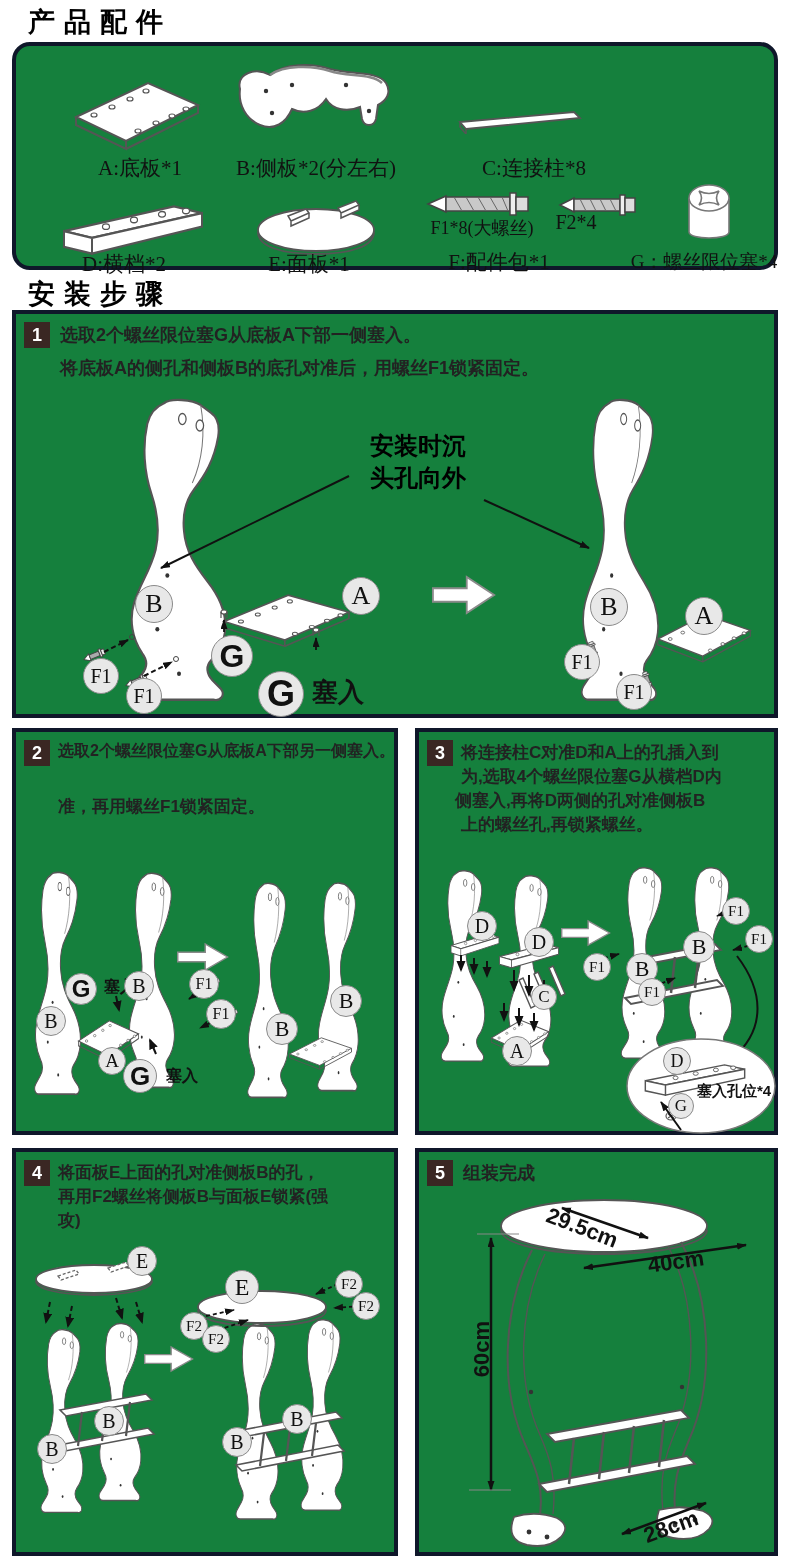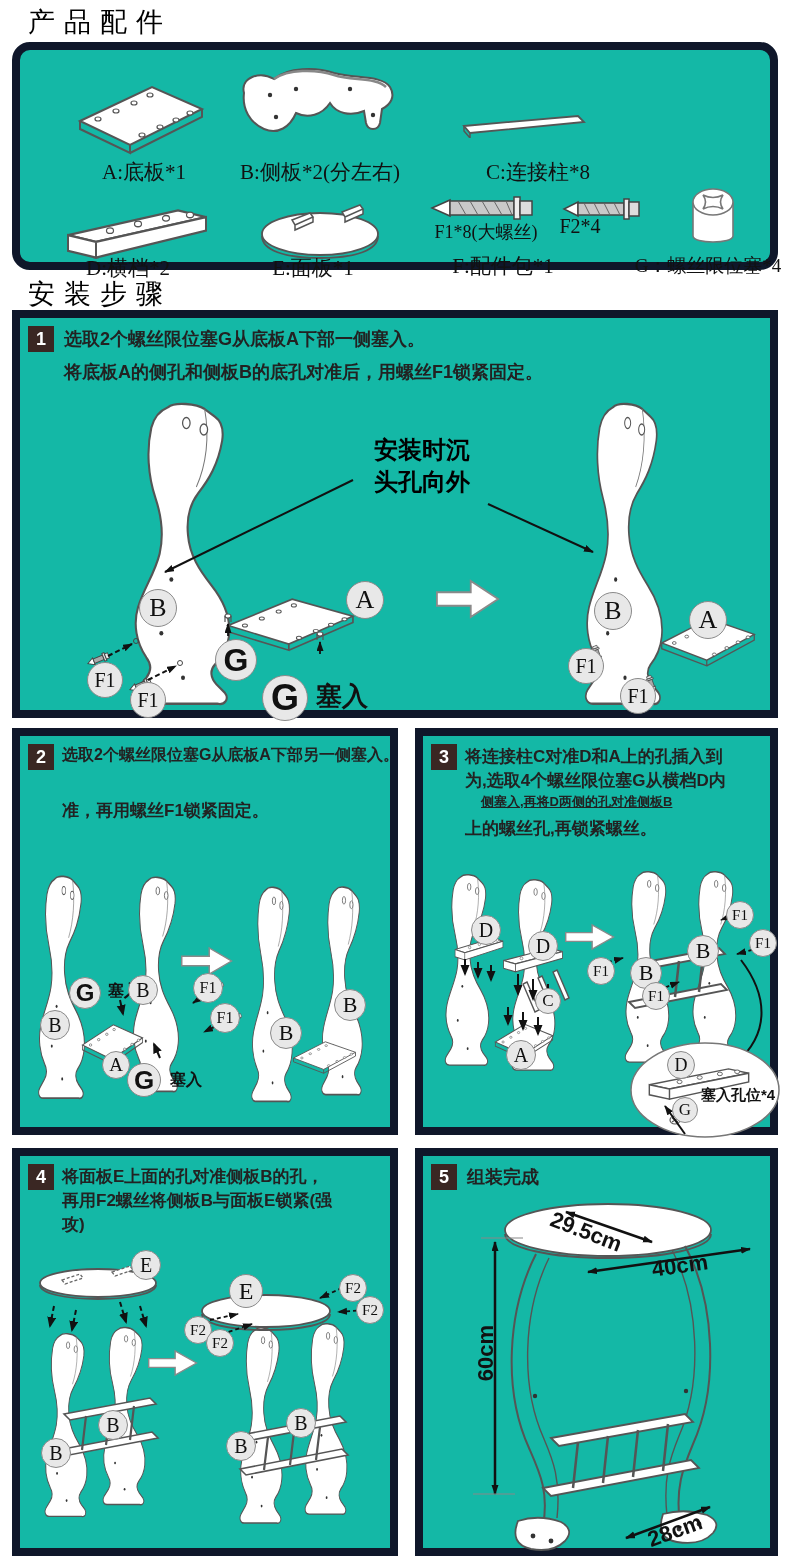--- a/index.html
+++ b/index.html
@@ -1,19 +1,19 @@
 <!DOCTYPE html>
 <html><head>
 <meta charset="utf-8">
 <style>
   html,body{margin:0;padding:0;background:#fff;}
   .page{position:relative;width:790px;height:1562px;background:#fff;overflow:hidden;
         font-family:"Liberation Sans",sans-serif;color:#1a1a1a;}
-  .sec-title{position:absolute;font-size:27px;font-weight:400;letter-spacing:9px;color:#000;white-space:nowrap;}
-  .box{position:absolute;border:8px solid #0f172a;background:#14b8a6;box-sizing:border-box;padding-left:9px;}
+  .sec-title{position:absolute;font-size:27px;font-weight:700;letter-spacing:9px;color:#000;white-space:nowrap;}
+  .box{position:absolute;border:4px solid #0f172a;background:#15803d;box-sizing:border-box;padding-left:9px;}
   .rounded{border-radius:18px;}
   .badge{position:absolute;width:26px;height:26px;background:#3a2723;color:#fff;font-weight:bold;
          font-size:18px;display:flex;align-items:center;justify-content:center;}
   .stext{position:absolute;font-weight:600;color:#222;white-space:nowrap;}
   .plabel{position:absolute;transform:translate(-50%,-50%);font-family:"Liberation Serif",serif;
           font-size:21px;color:#111;white-space:nowrap;}
   .lbl{position:absolute;transform:translate(-50%,-50%);border-radius:50%;background:#e8e8e8;
        border:1px solid #8a8a8a;display:flex;align-items:center;justify-content:center;
        font-family:"Liberation Serif",serif;color:#111;box-sizing:border-box;}
   .anno{position:absolute;transform:translate(-50%,-50%);font-weight:bold;color:#111;white-space:nowrap;}
@@ -246,21 +246,21 @@
     <div class="lbl" style="left:188px;top:252px;width:30px;height:30px;font-size:16px;">F1</div>
     <div class="lbl" style="left:205px;top:282px;width:30px;height:30px;font-size:16px;">F1</div>
     <div class="lbl" style="left:266px;top:297px;width:32px;height:32px;font-size:22px;">B</div>
     <div class="lbl" style="left:330px;top:269px;width:32px;height:32px;font-size:22px;">B</div>
   </div>
 
   <div class="box" style="left:415px;top:728px;width:363px;height:407px;">
     <div class="badge" style="left:8px;top:8px;">3</div>
     <div class="stext" style="left:42px;top:9px;font-size:17px;">将连接柱C对准D和A上的孔插入到</div>
     <div class="stext" style="left:42px;top:33px;font-size:17px;">为,选取4个螺丝限位塞G从横档D内</div>
-    <div class="stext" style="left:58px;top:57px;font-size:13px;text-decoration:underline;">侧塞入,再将D两侧的孔对准侧板B</div>
+    <div class="stext" style="left:36px;top:57px;font-size:17px;">侧塞入,再将D两侧的孔对准侧板B</div>
     <div class="stext" style="left:42px;top:81px;font-size:17px;">上的螺丝孔,再锁紧螺丝。</div>
 
     <svg class="drawing" style="left:0;top:108px;" width="359" height="296" viewBox="0 0 359 296">
       <use href="#sym-panel" x="15" y="27" width="57" height="200"></use>
       <use href="#sym-panel" x="82" y="32" width="56" height="200"></use>
       <use href="#sym-rail" x="30" y="92" width="52" height="26"></use>
       <use href="#sym-rail" x="78" y="102" width="64" height="28"></use>
       <use href="#sym-plate" x="70" y="176" width="62" height="44"></use>
 
       <g fill="#fff" stroke="#555" stroke-width="1.4">

